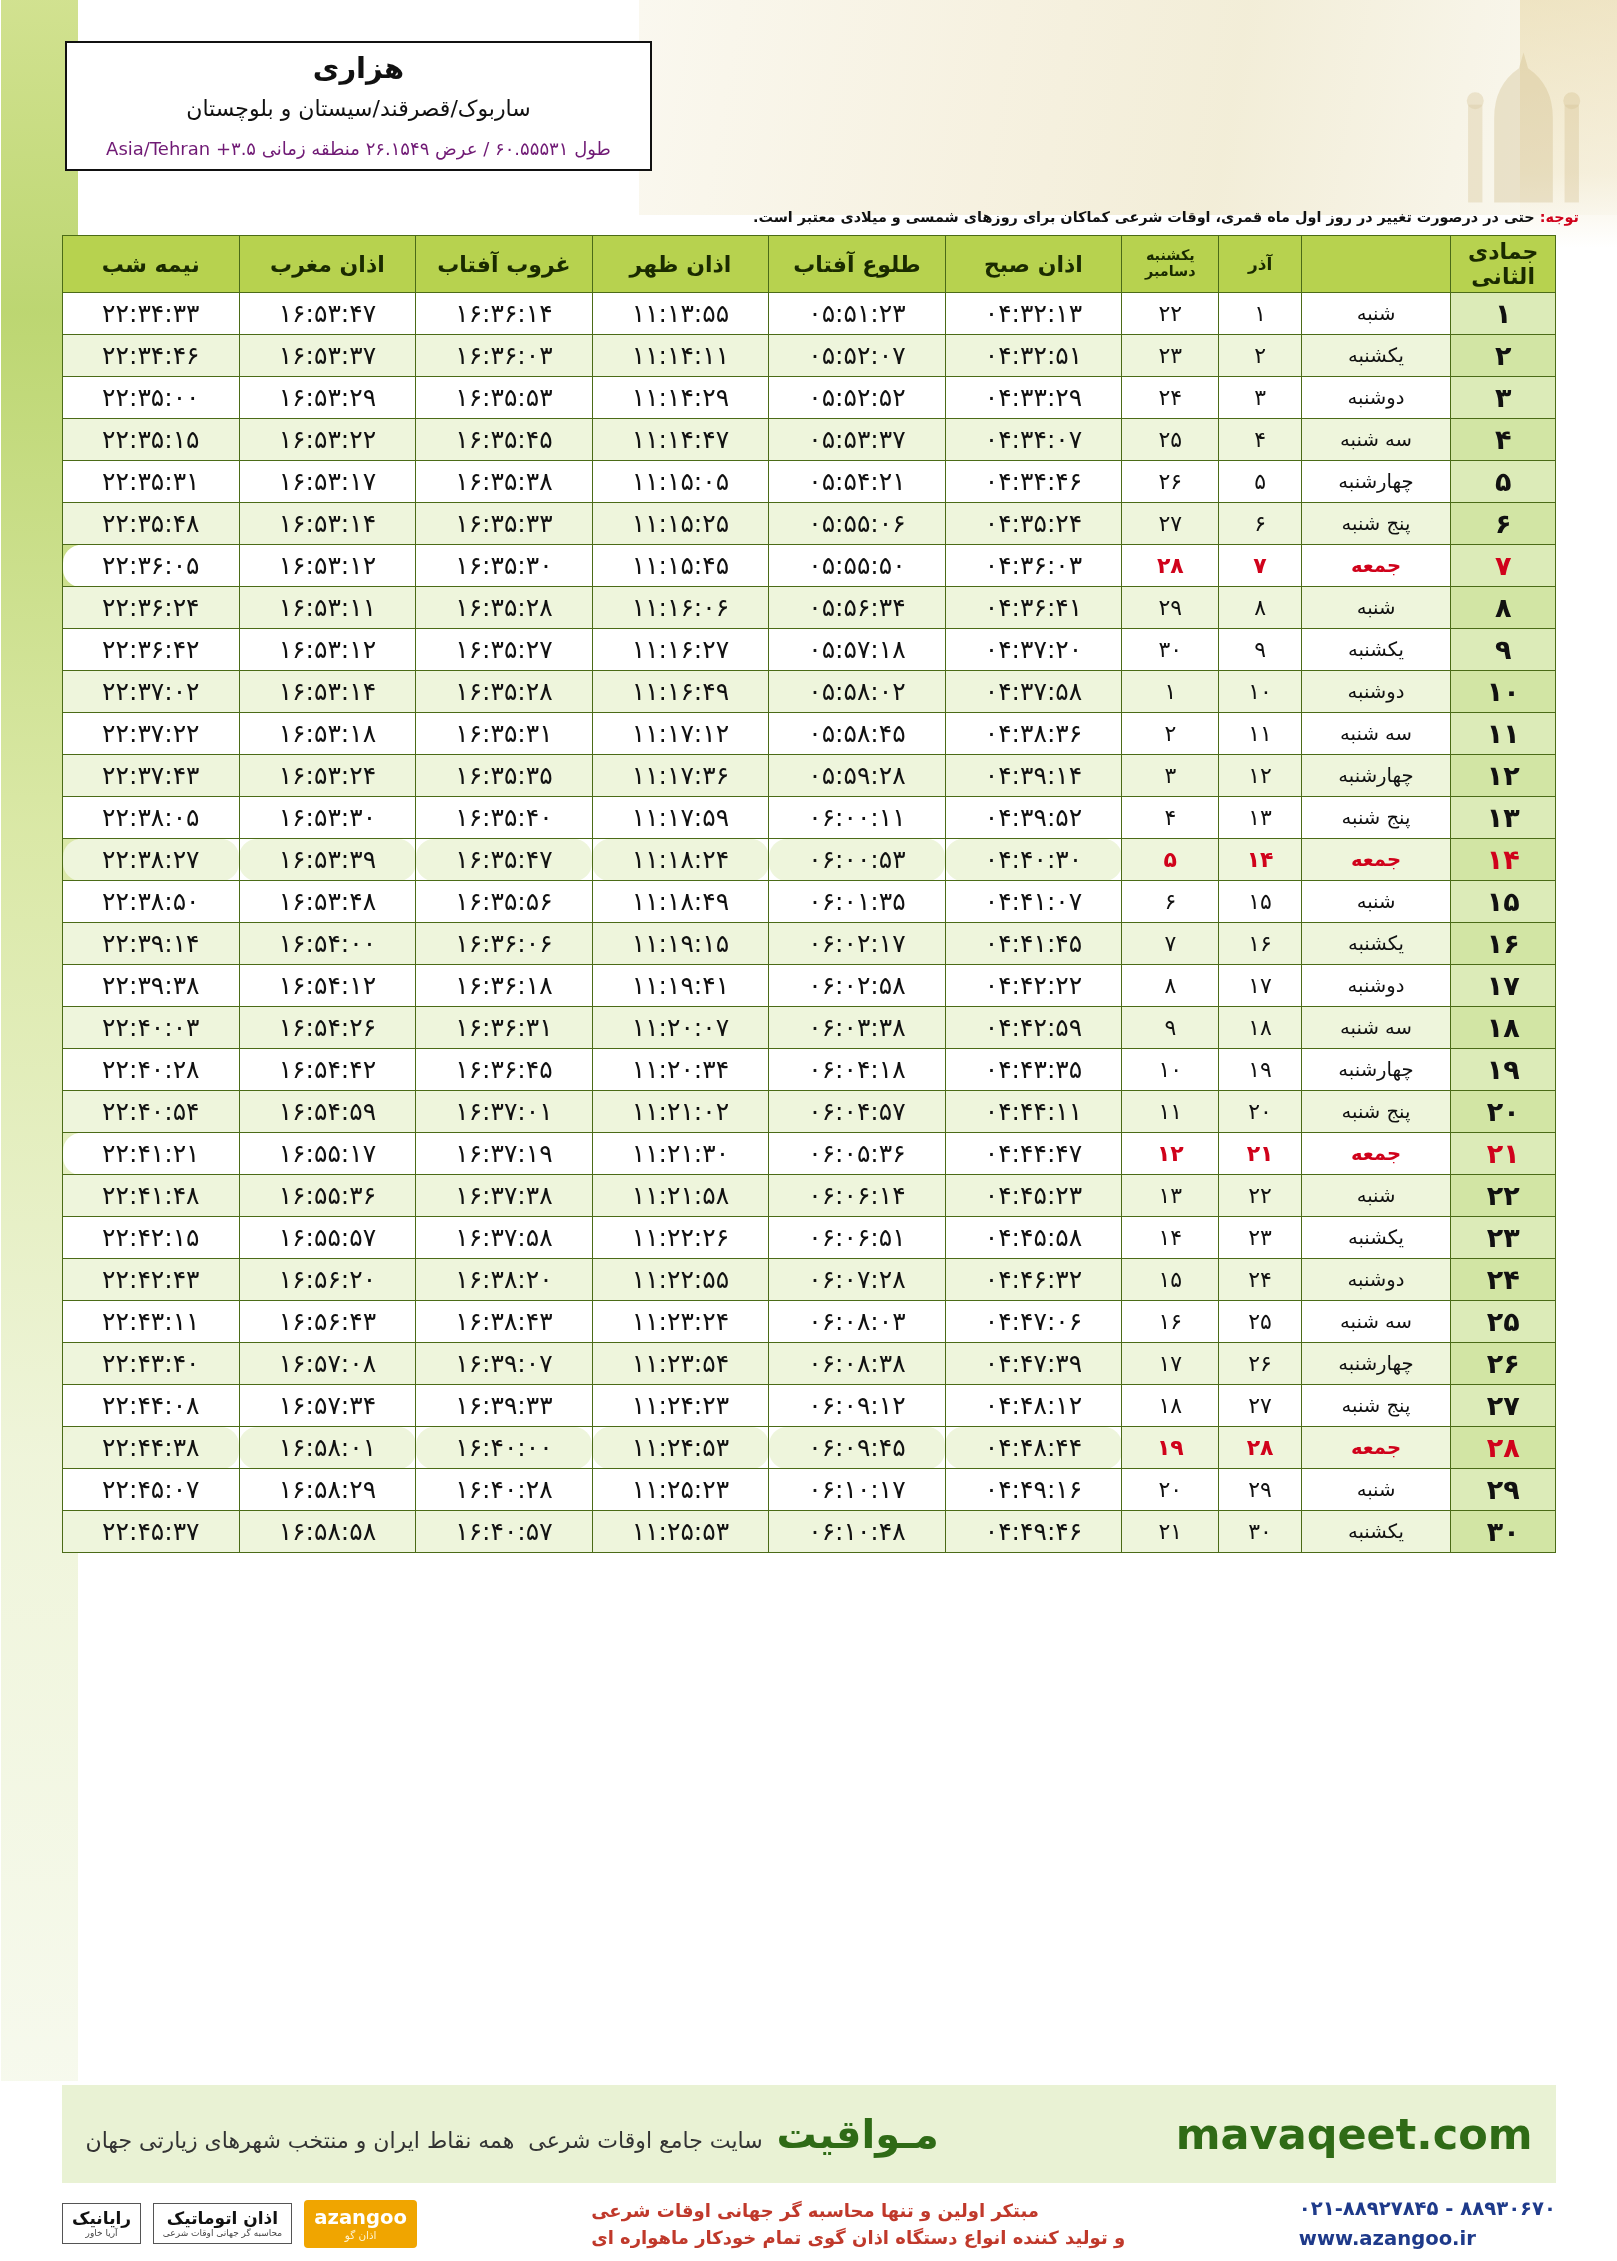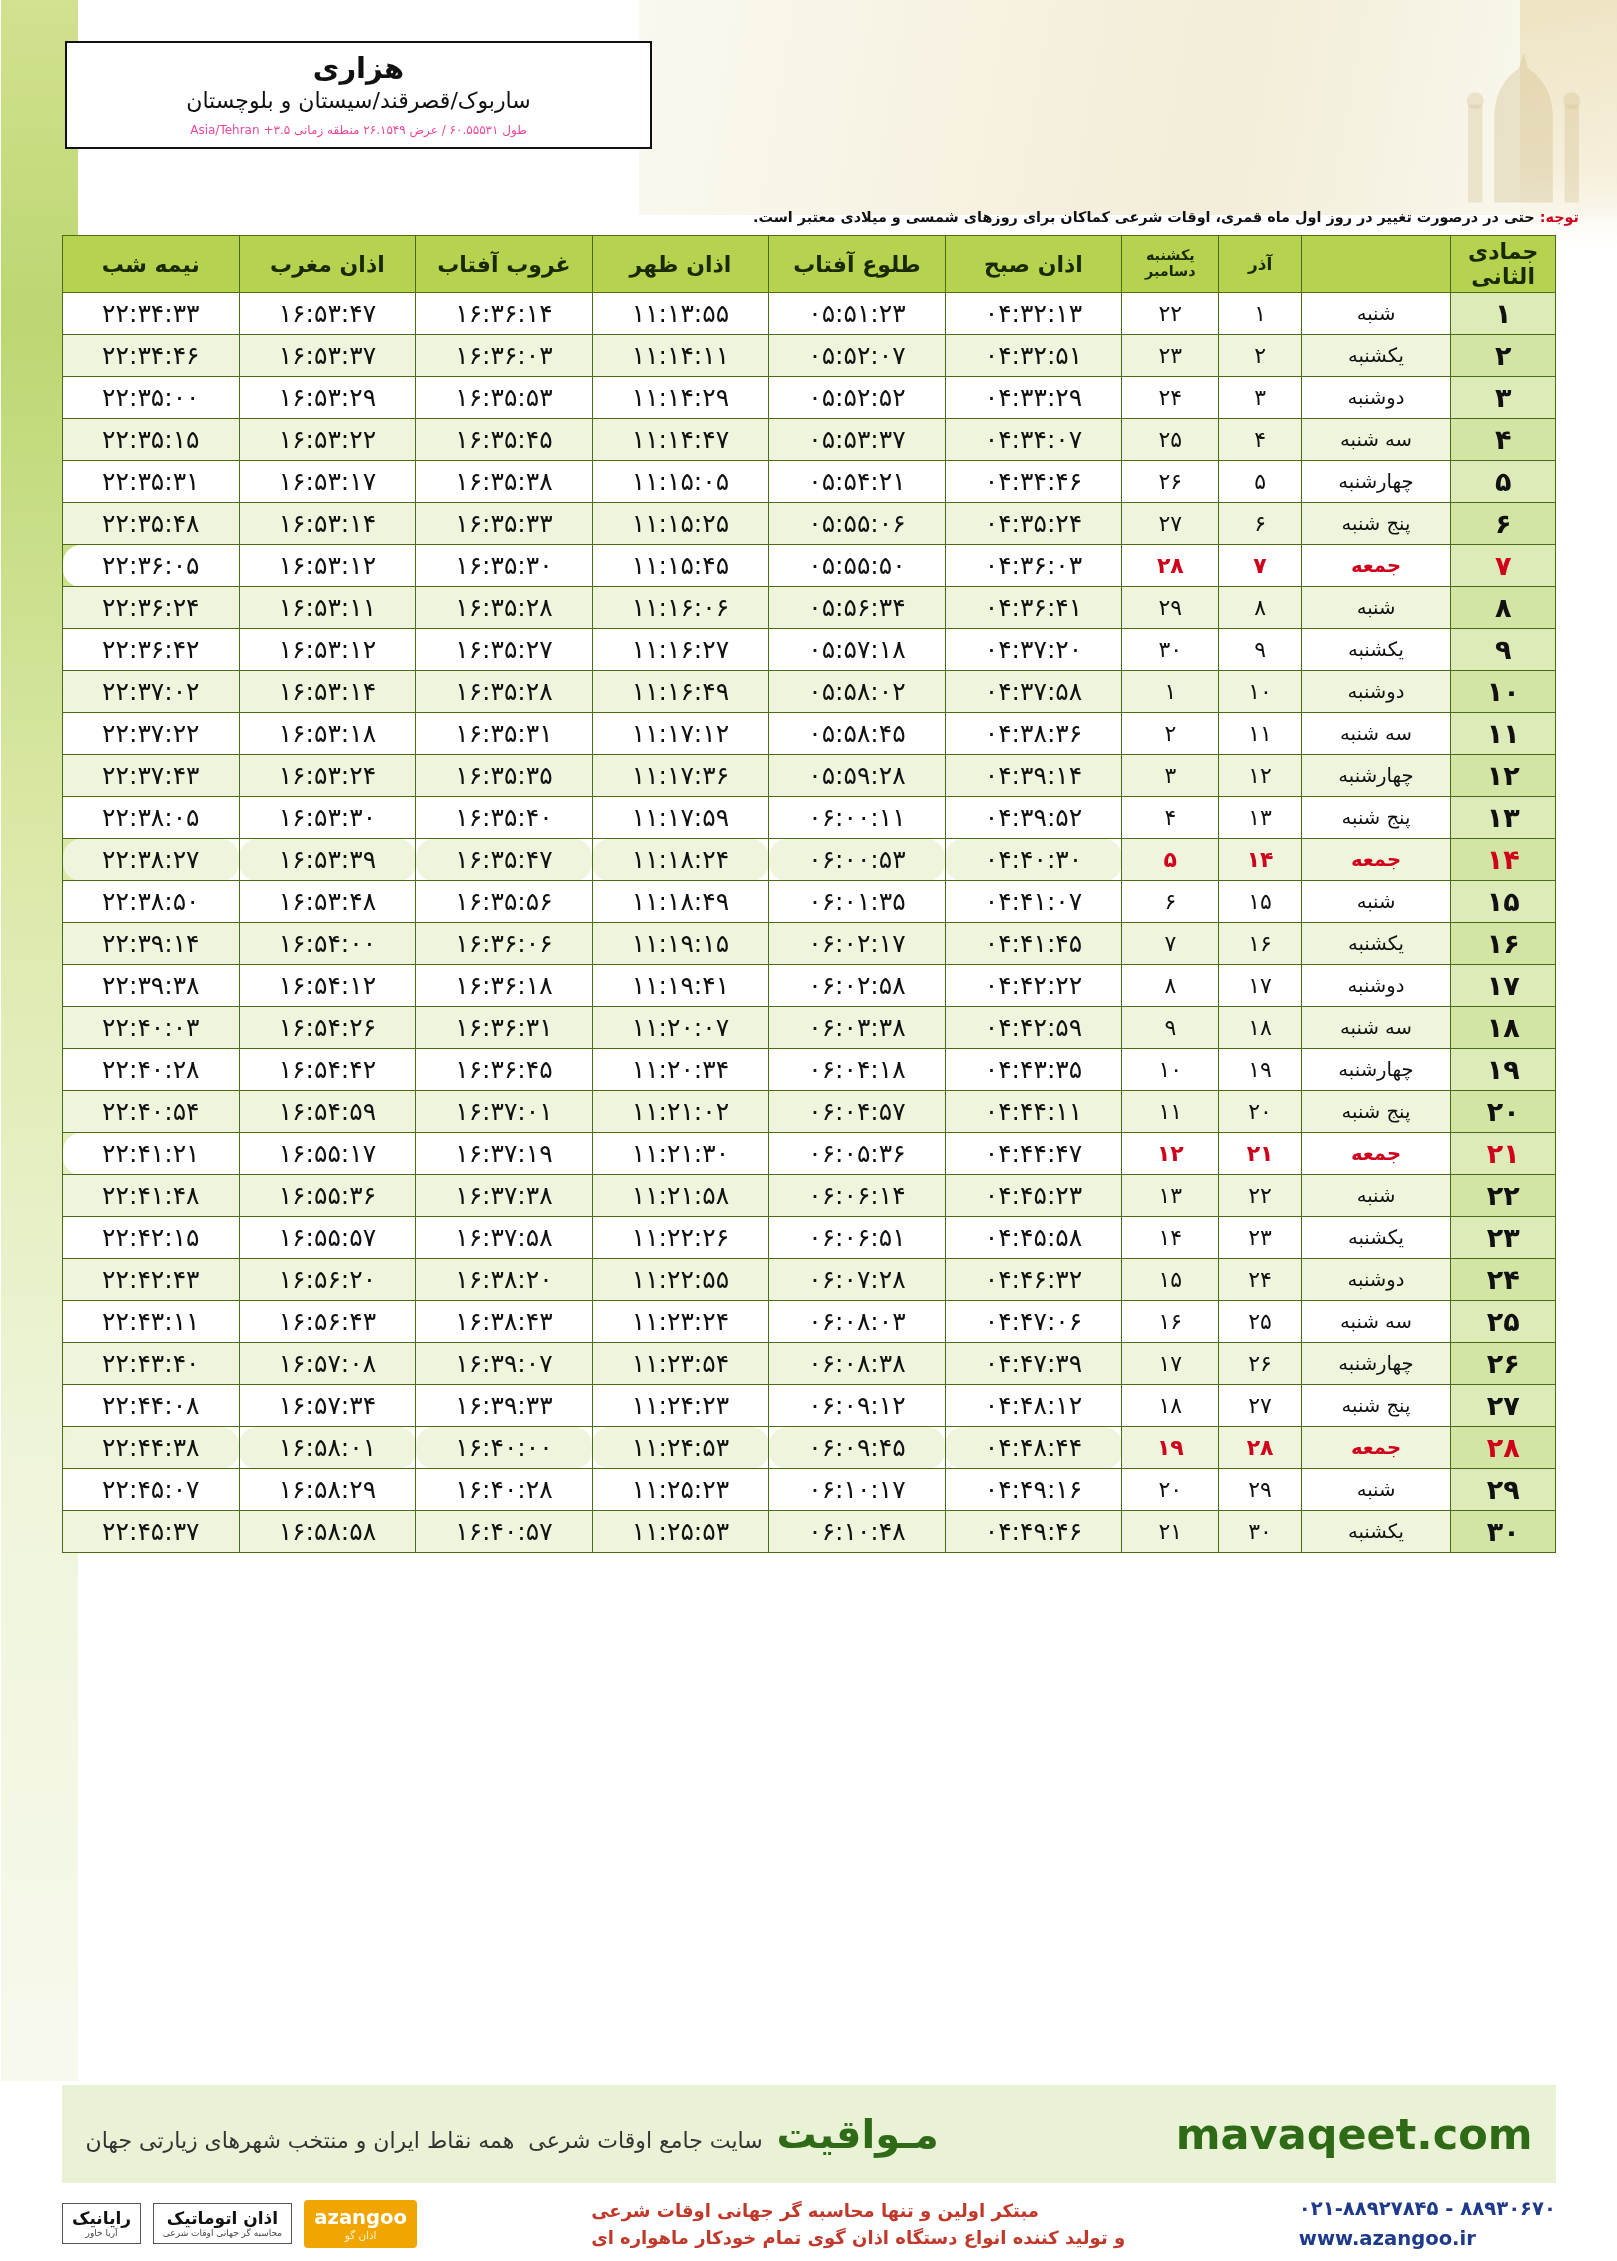--- a/index.html
+++ b/index.html
@@ -53,22 +53,22 @@
   .title-years{
     font-size:19.6px;color:#111;margin-top:7.8px;
   }
 
   .citybox{
     position:absolute;left:26px;top:2.6px;width:587px;
     border:2px solid #111;background:#ffffff;
     text-align:center;padding:9px 6.5px 10.4px 6.5px;box-sizing:border-box;
   }
   .city-name{font-size:29px;font-weight:bold;color:#111;line-height:1.15;}
-  .city-region{font-size:22px;color:#111;margin-top:3px;}
-  .city-coords{font-size:12px;color:#ec4899;margin-top:10px;direction:rtl;}
+  .city-region{font-size:22px;color:#111;margin-top:11px;}
+  .city-coords{font-size:18px;color:#701a75;margin-top:17px;direction:rtl;}
 
   .note{
     position:absolute;top:209px;right:39px;left:39px;
     text-align:right;font-size:14.4px;color:#111;font-weight:bold;
   }
   .note .red{color:#d0021b;}
 
   
   .table-wrap{
     position:absolute;top:235px;right:62px;left:62px;

